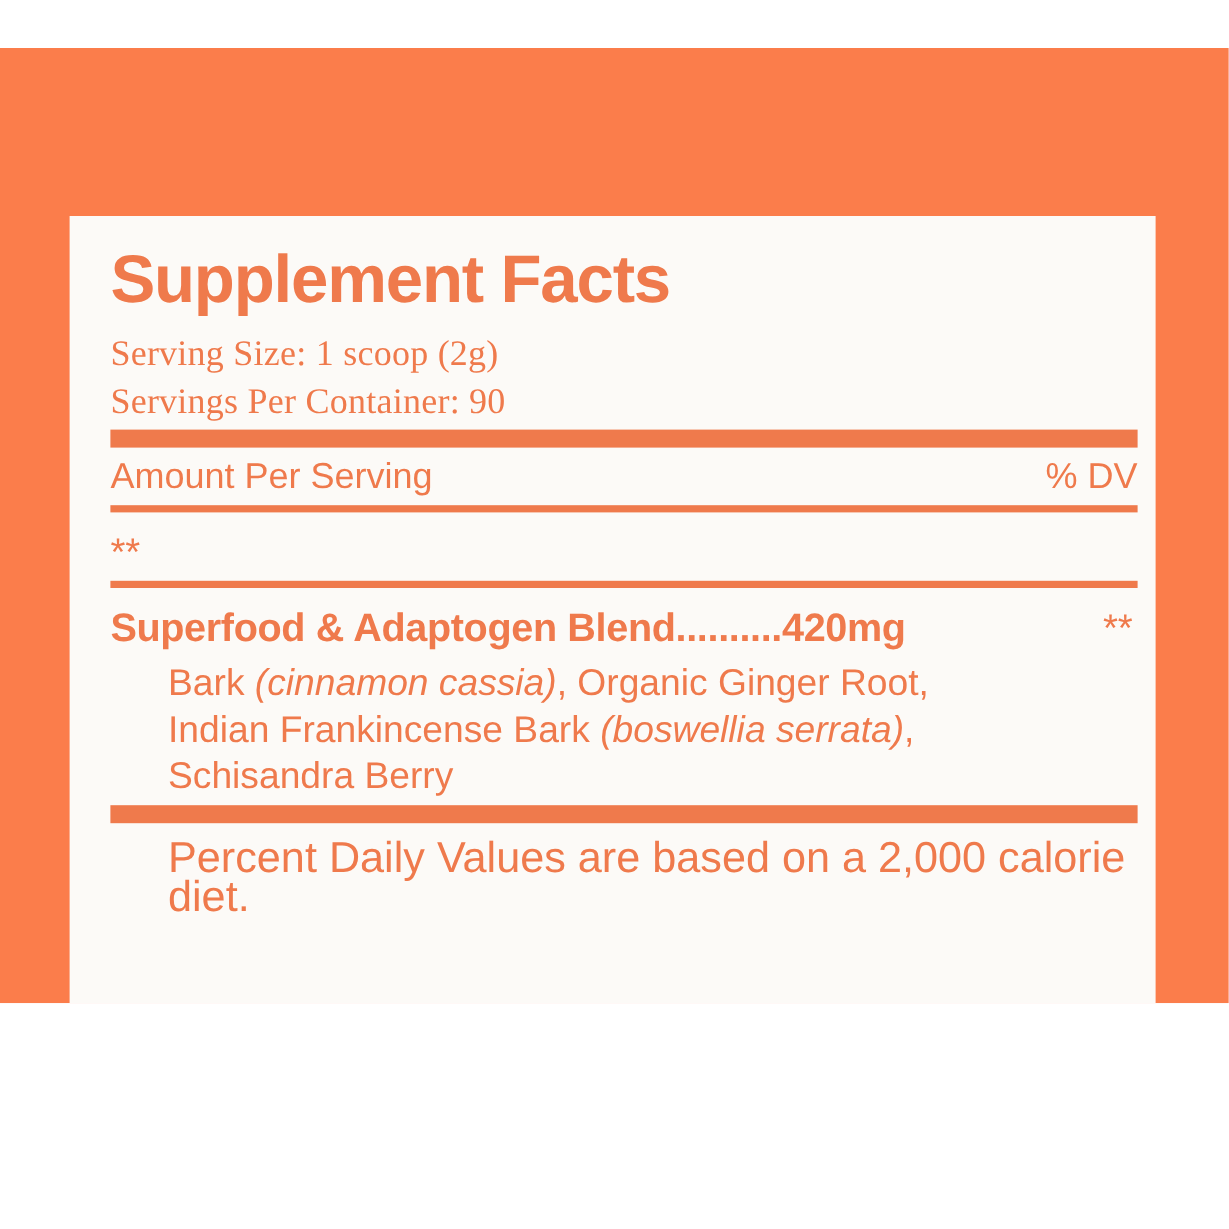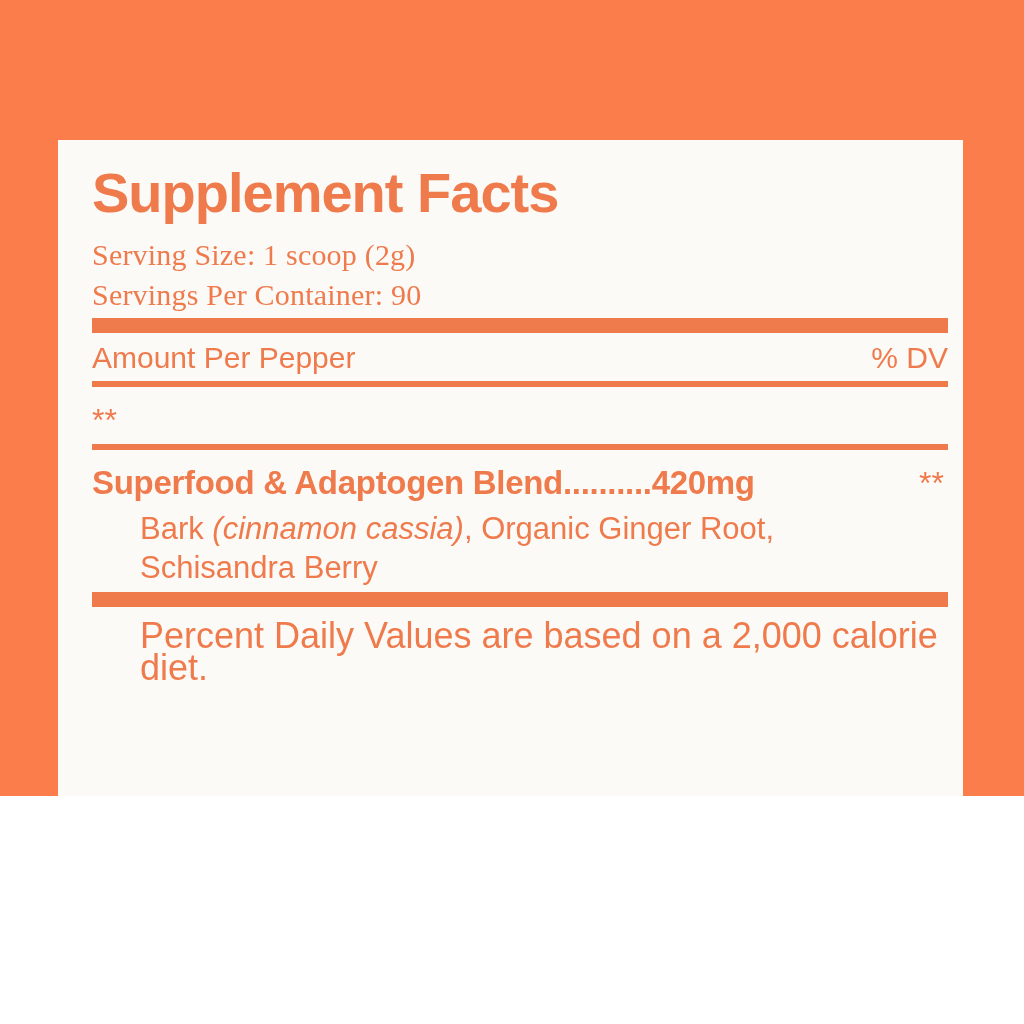--- a/index.html
+++ b/index.html
@@ -8,20 +8,21 @@
     --card: #FCFAF7;
   }
   *{ margin:0; padding:0; box-sizing:border-box; }
   html,body{ background:#fff; }
   body{ font-family:"Liberation Sans", sans-serif; }
   .stage{
     position:relative;
     width:1024px; height:796px;
     background:var(--bg);
     overflow:hidden;
+    margin-top:40px;
   }
   .card{
     position:absolute;
     left:58px; top:140px;
     width:905px; height:721px;
     background:var(--card);
     padding:24px 15px 0 34px;
     color:var(--accent);
   }
   .title{
@@ -100,38 +101,39 @@
     <div class="title">Supplement Facts</div>
 
     <div class="serving-block">
       <div class="serving-line">Serving Size: 1 scoop (2g)</div>
       <div class="serving-line">Servings Per Container: 90</div>
     </div>
 
     <div class="bar-thick bar-1"></div>
 
     <div class="aps-row">
-      <span>Amount Per Pepper</span>
+      <span>Amount Per Serving</span>
       <span>% DV</span>
     </div>
 
     <div class="bar-thin"></div>
 
     <div class="blend-row">
       <span class="dv-mark">**</span>
     </div>
 
     <div class="bar-thin bar-2"></div>
 
     <div class="blend-row">
       <span class="blend-heading">Superfood &amp; Adaptogen Blend..........420mg</span>
       <span class="dv-mark">**</span>
     </div>
     <div class="ingredients">
       <div><span>Bark </span><span class="it">(cinnamon cassia)</span><span>, Organic Ginger Root,</span></div>
+      <div><span>Indian Frankincense Bark </span><span class="it">(boswellia serrata)</span><span>,</span></div>
       <div><span>Schisandra Berry</span></div>
     </div>
 
     <div class="bar-thick bar-3"></div>
 
     <div class="footer">
       <div class="footnote-1">Percent Daily Values are based on a 2,000 calorie diet.</div>
     </div>
 
   </div>

